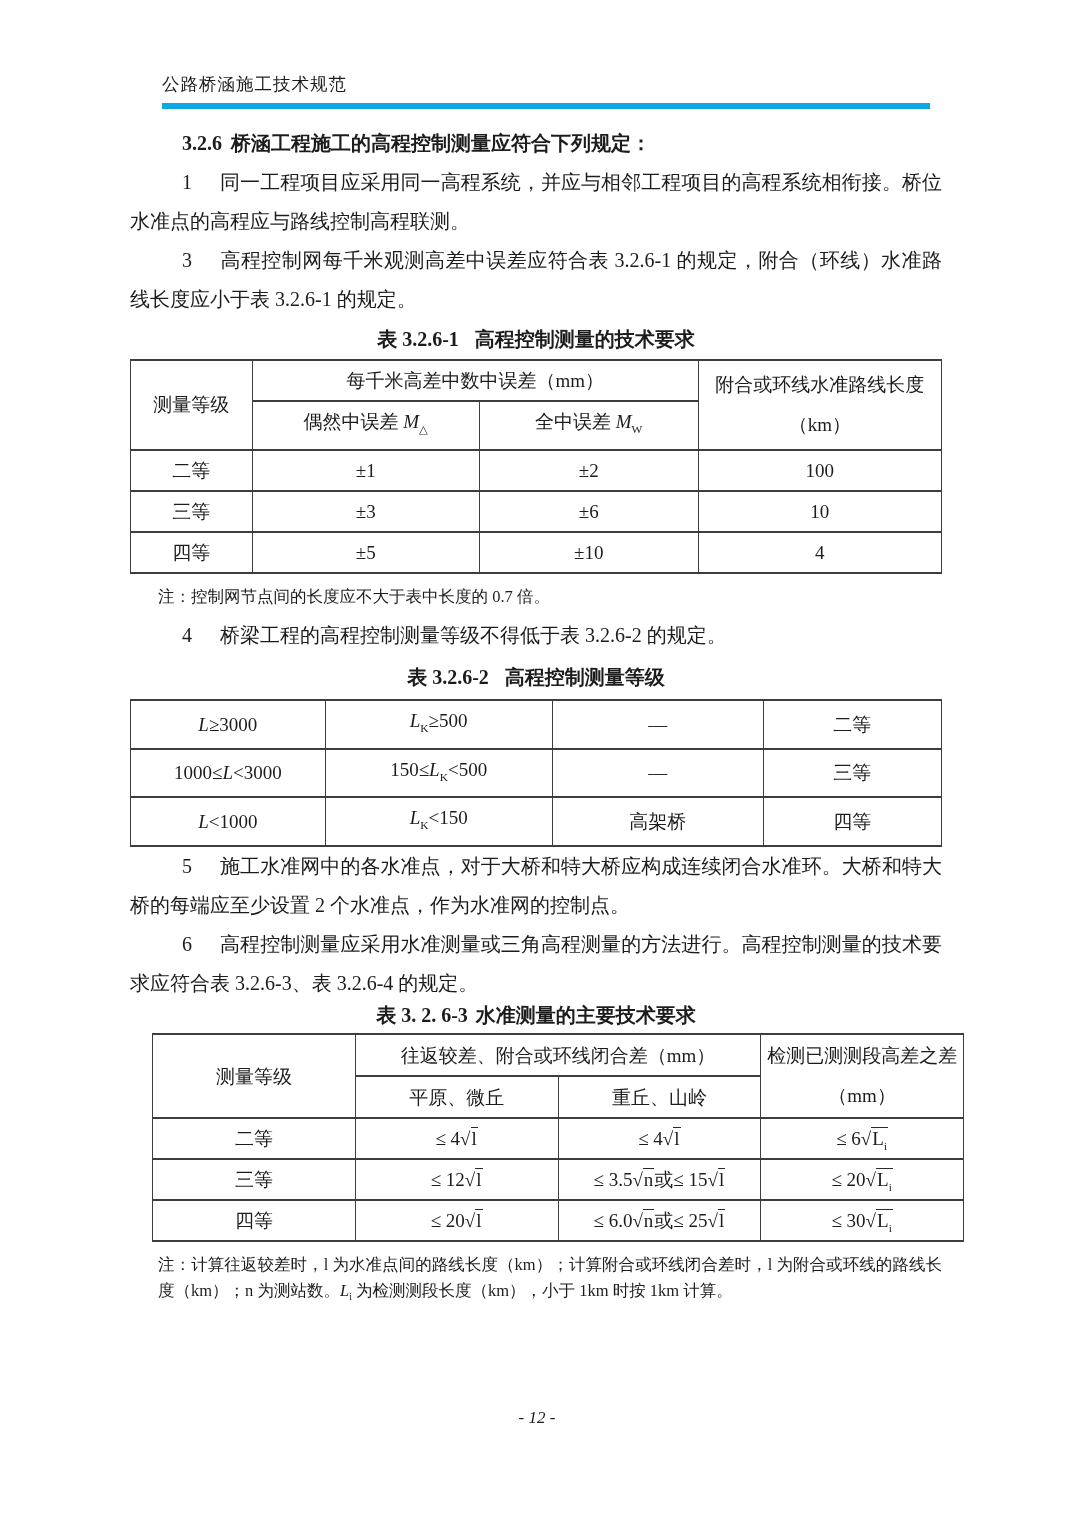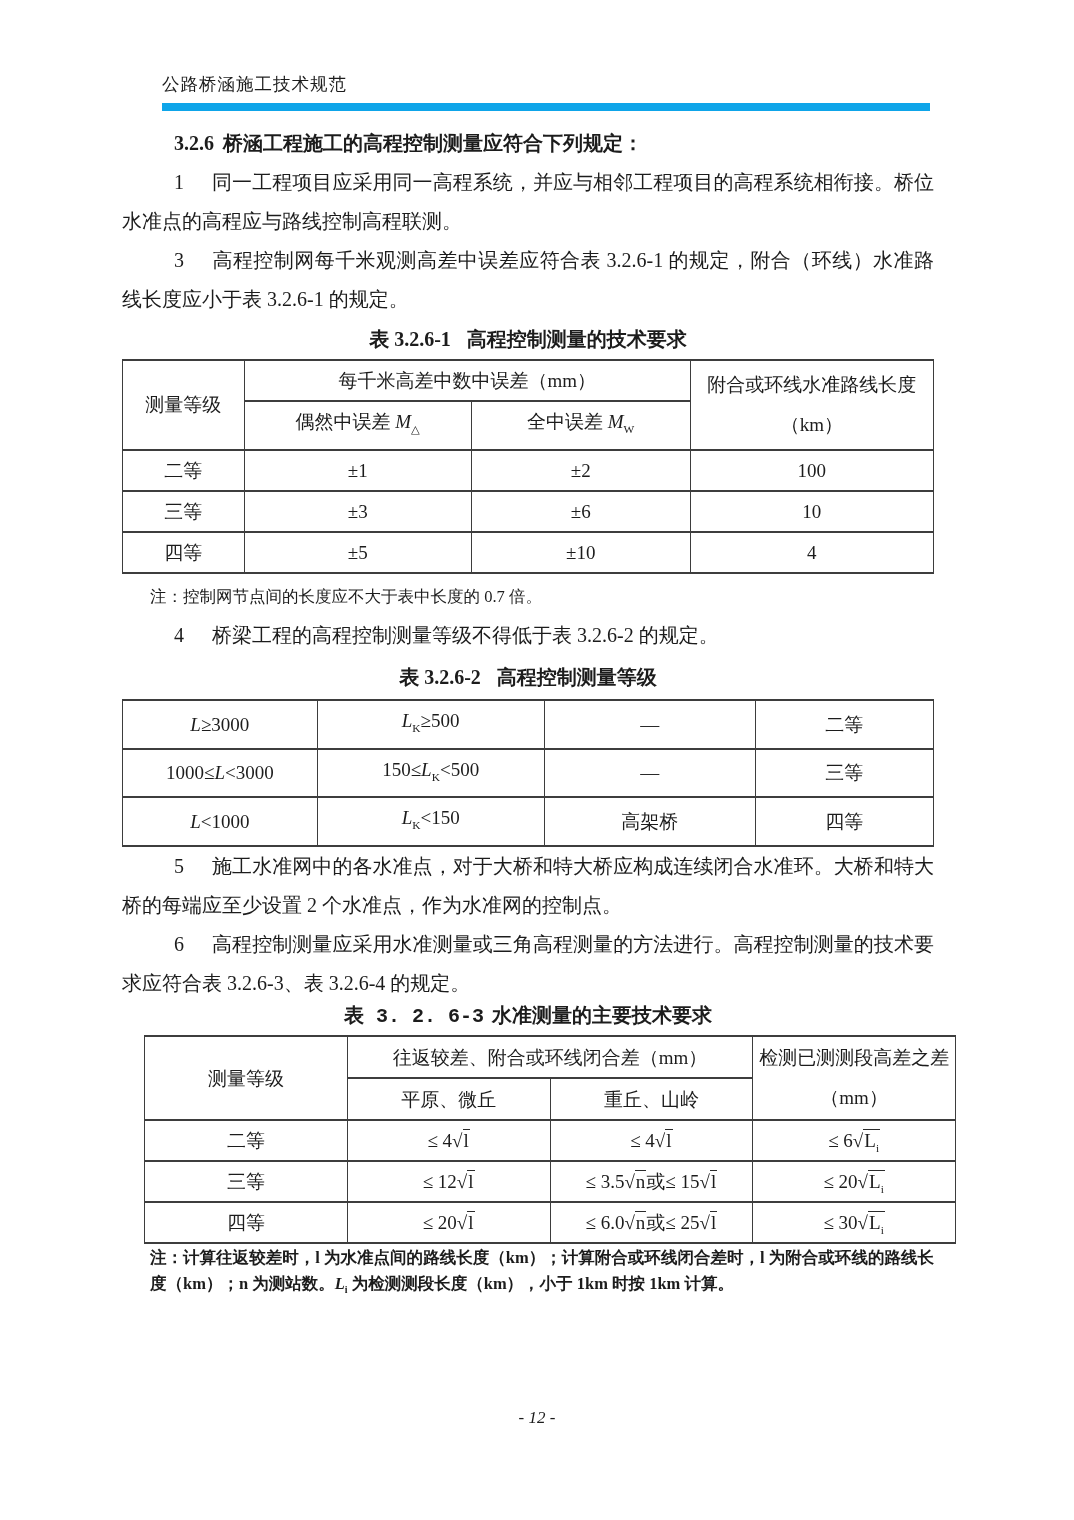--- a/index.html
+++ b/index.html
@@ -6,42 +6,42 @@
   .page {
     position:relative; width:1074px; height:1520px; margin:0 auto;
     background:#ffffff; overflow:hidden;
     font-family:"Liberation Serif","DejaVu Serif",serif;
     color:#1c1c1c;
   }
   
   .header {
     position:absolute; left:162px; top:72px; width:768px;
     font-size:17.5px; letter-spacing:1px;
-    border-bottom:8px solid #0ea5e9; padding-bottom:7px;
+    border-bottom:6px solid #0ea5e9; padding-bottom:7px;
   }
   
   .content {
-    position:absolute; left:122px; top:116px; width:812px;
+    position:absolute; left:130px; top:116px; width:812px;
     font-size:20px; line-height:39px; text-align:justify;
   }
   p { margin:0; }
   .p-heading { font-weight:bold; text-indent:2.6em; margin-top:8px; }
   .hnum { margin-right:0.45em; }
   .p-item { text-indent:2.6em; }
   .inum { padding-right:1.4em; }
   .mt6 { margin-top:6px; }
   
   .tbl-title {
     text-align:center; font-weight:bold; line-height:24px;
     margin:8px 0; text-indent:0;
   }
   .tbl-title .num { font-family:"Liberation Serif","DejaVu Serif",serif; }
   .tbl-title .txt { font-family:"Liberation Sans","DejaVu Sans",sans-serif; margin-left:16px; }
   .tbl-title.t3 { font-family:"Liberation Sans","DejaVu Sans",sans-serif; margin:0 0 6px; }
-  .tbl-title.t3 .num { font-family:Liberation Mono, monospace;text-align:right; }
+  .tbl-title.t3 .num { font-family:Liberation Serif, serif;text-align:right; }
   .tbl-title.t3 .txt { margin-left:8px; }
   .title2 { margin:10px 0; }
   
   table.tbl {
     width:100%; border-collapse:collapse; table-layout:fixed;
     font-size:19px;
   }
   table.tbl td {
     border:1px solid #3d3d3d; border-top:2px solid #3d3d3d; border-bottom:2px solid #3d3d3d;
     text-align:center; vertical-align:middle; padding:0 4px;
@@ -55,21 +55,21 @@
   .t3 tr.hr1 td { height:40px; }
   .t3 tr.hr2 td { height:40px; }
   .t3 tr.d  td { height:36px; }
   .tbl-3 { width:calc(100% - 22px); margin-left:22px; }
   .twoline div { line-height:40px; }
   
   .note {
     font-size:16.5px; line-height:26px; margin:10px 0 0 28px;
     text-align:justify;
   }
-  .note2 { margin-top:1px;font-weight:bold; }
+  .note2 { margin-top:10px; }
   
   i { font-style:italic; font-family:"Liberation Serif","DejaVu Serif",serif; }
   sub { font-size:0.6em; }
   .rad { white-space:nowrap; }
   .radx { display:inline-block; border-top:1.5px solid #2b2b2b; line-height:1.15; padding:0 1px; }
   
   .footer {
     position:absolute; left:0; top:1408px; width:100%;
     text-align:center; font-size:17px;font-style:italic;
   }

